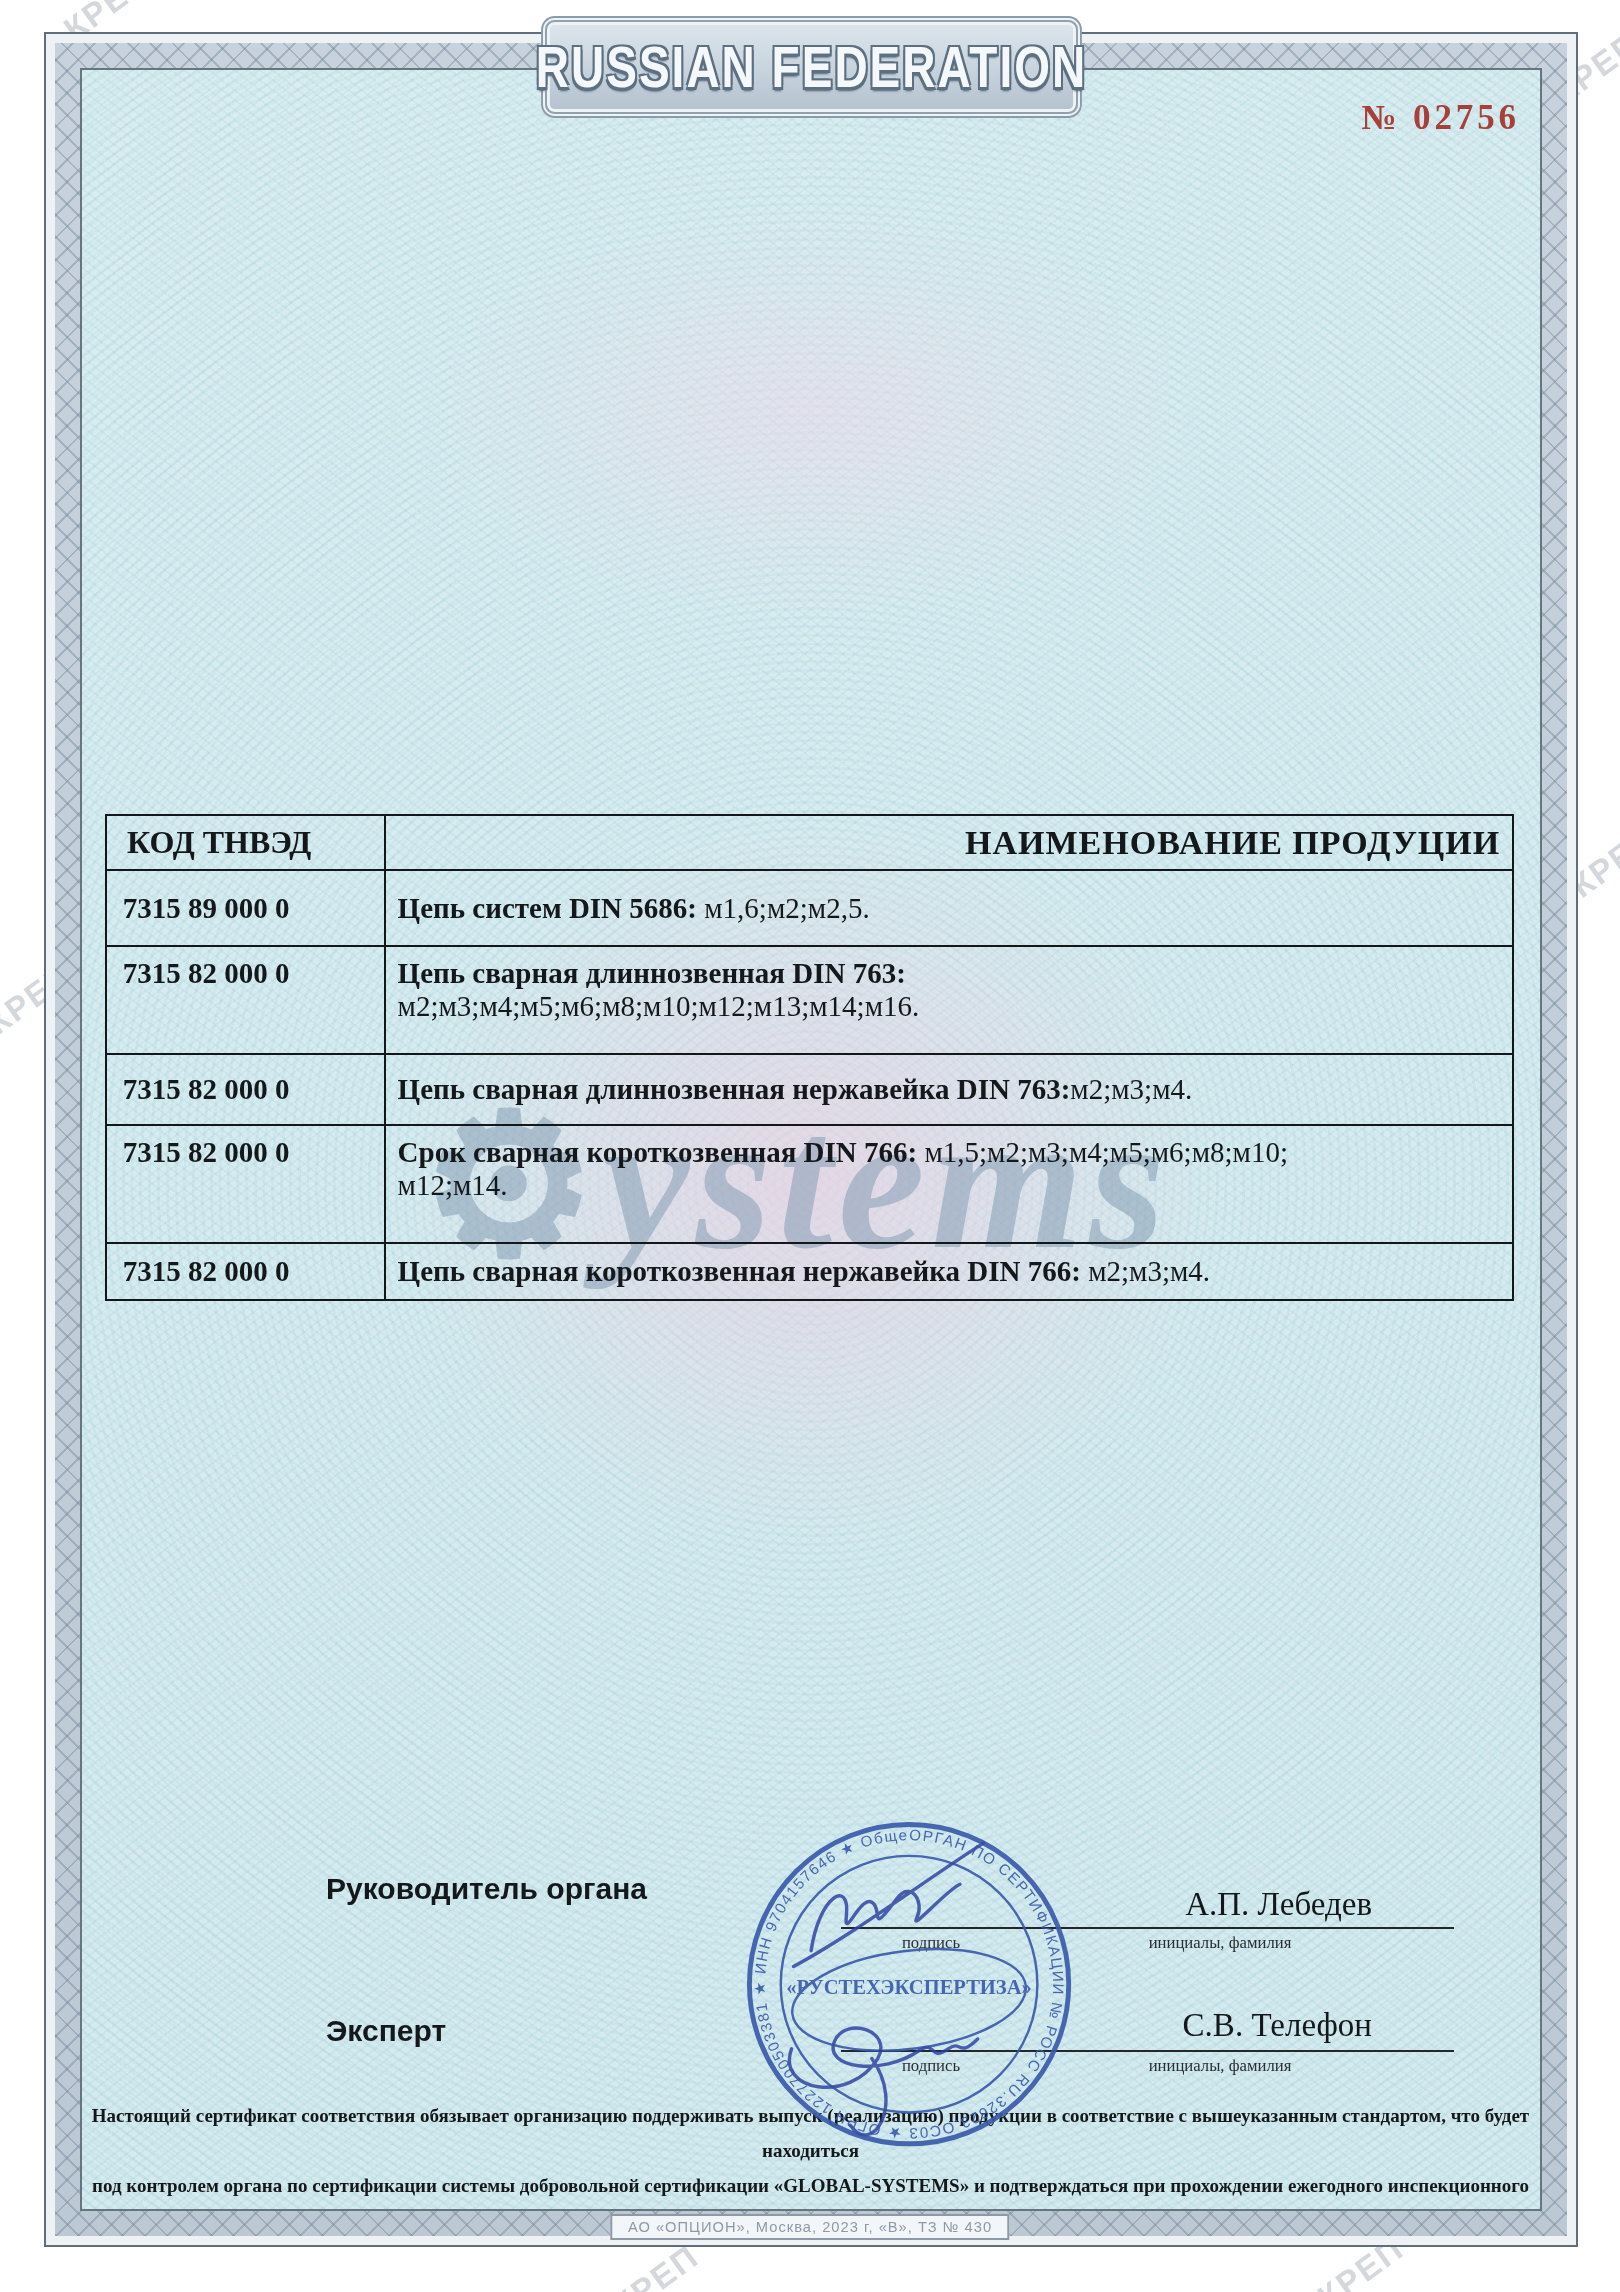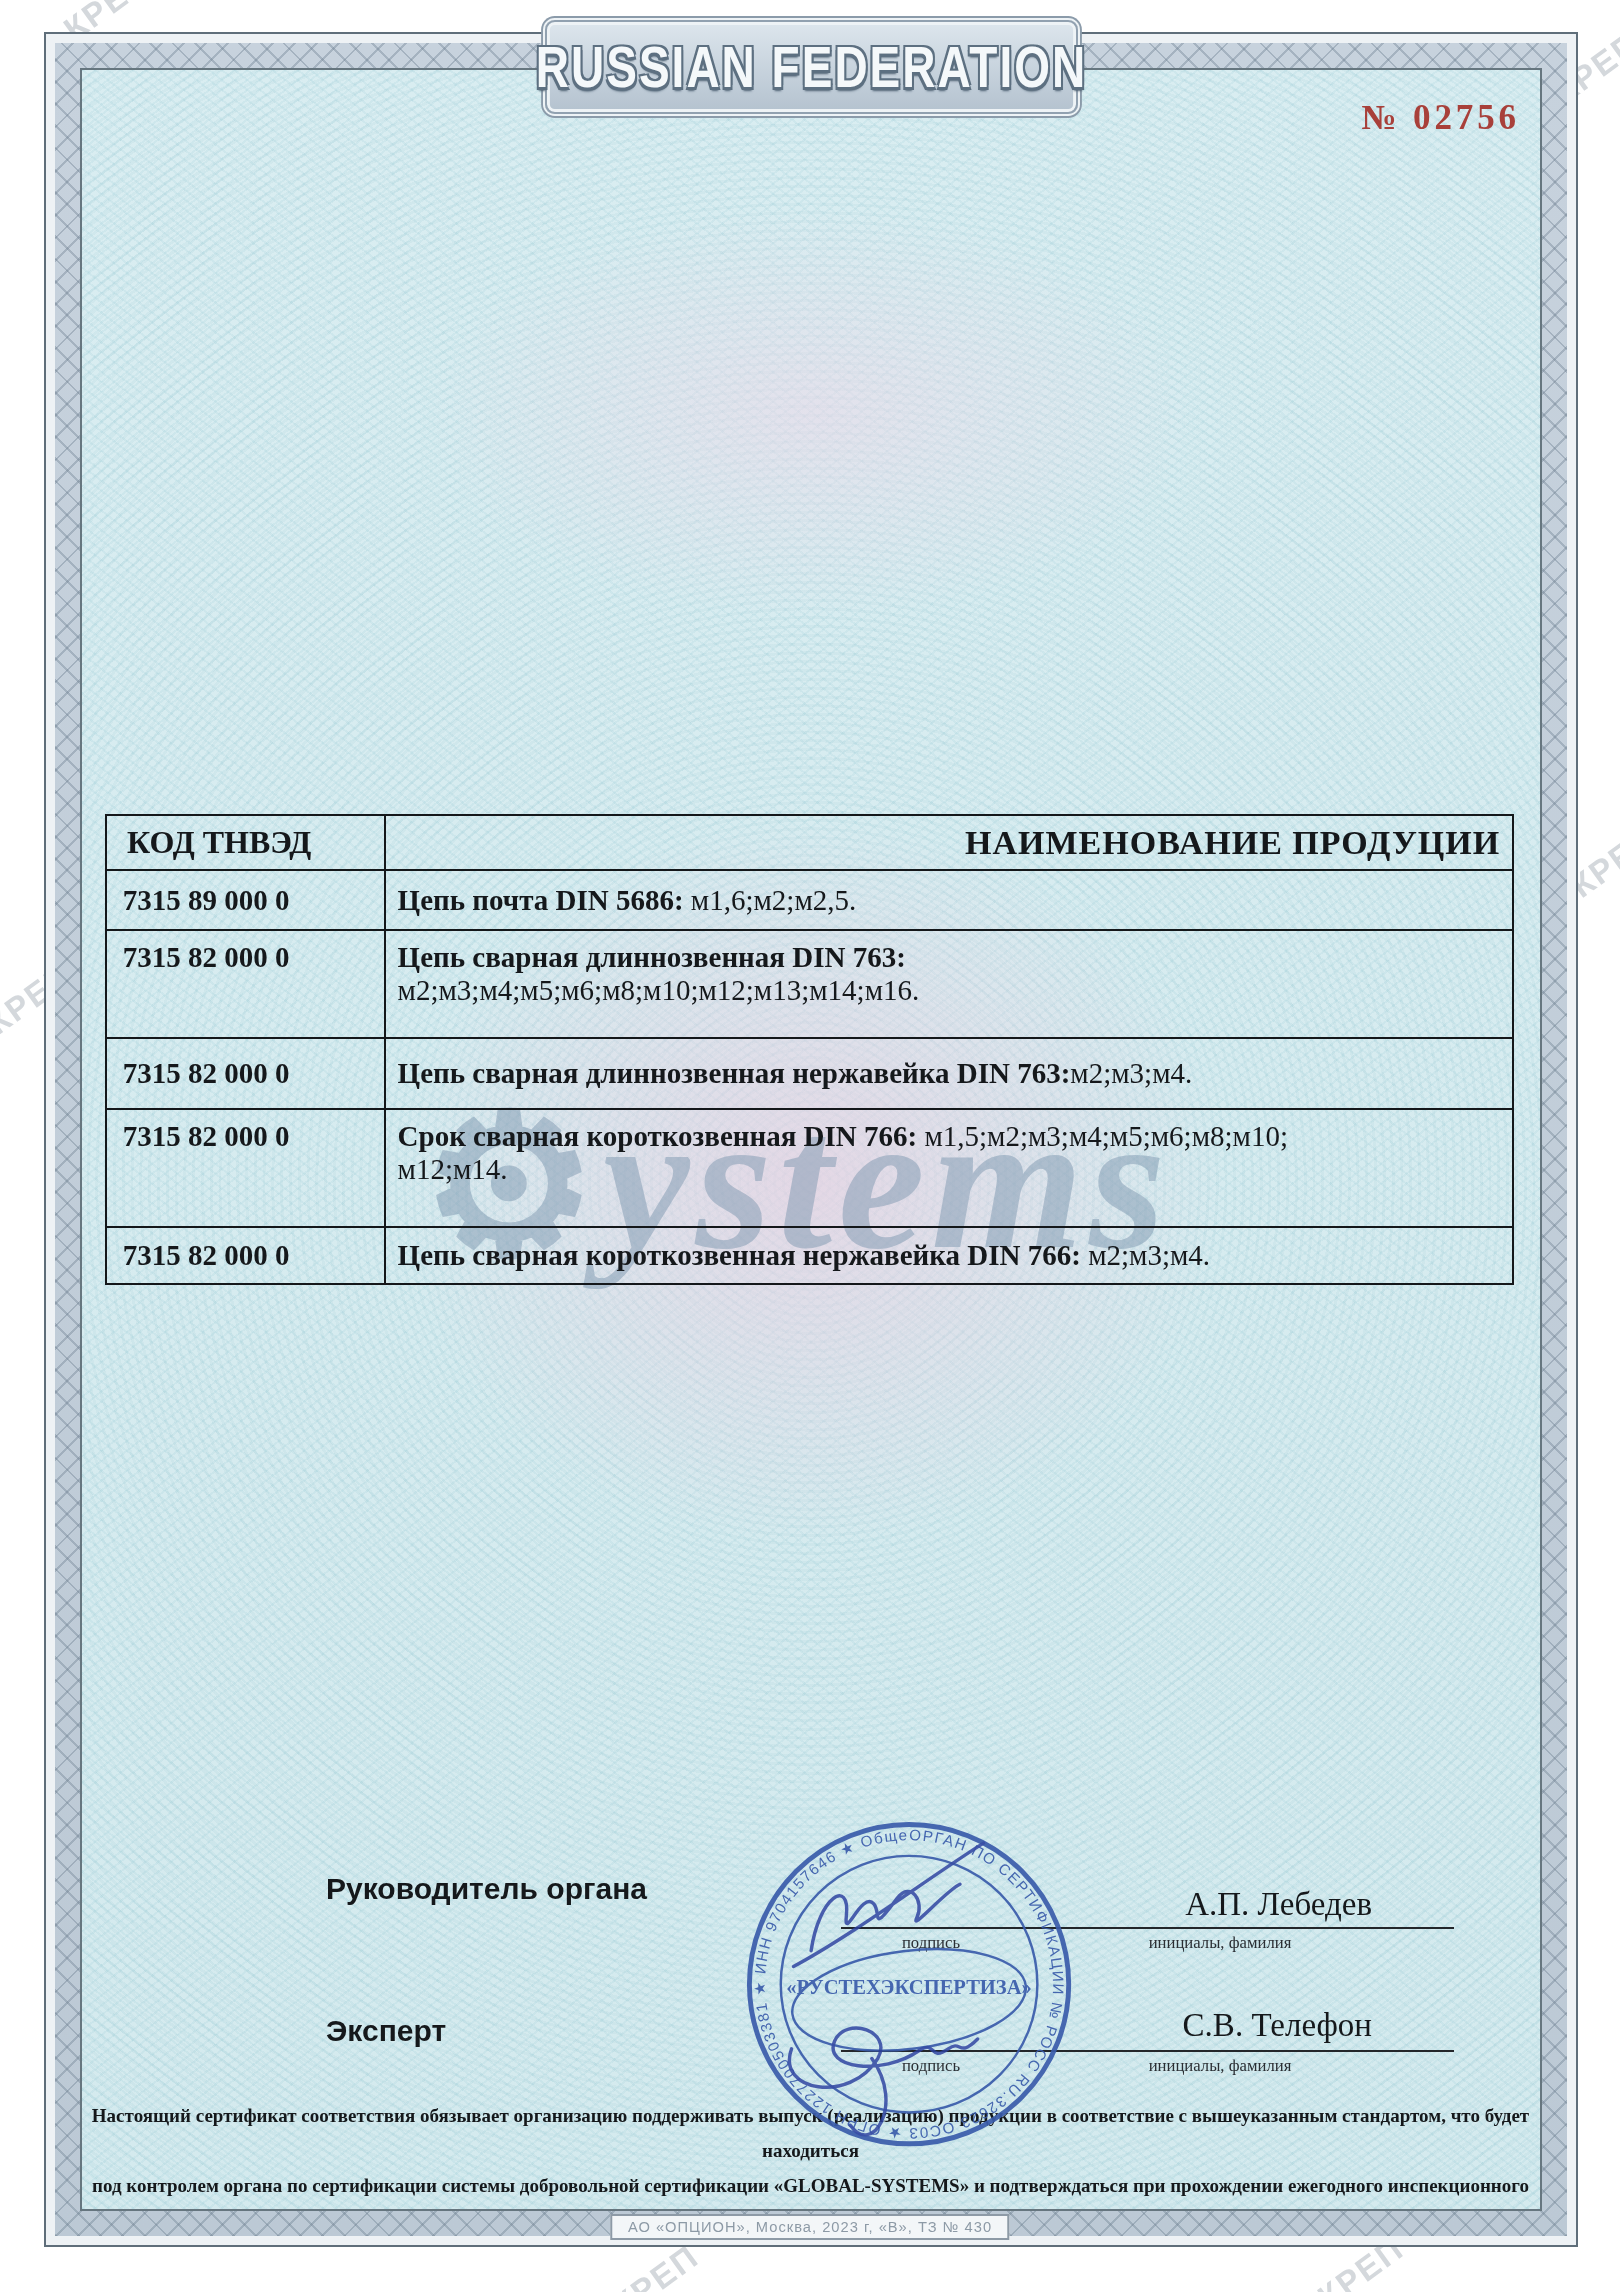--- a/index.html
+++ b/index.html
@@ -130,23 +130,23 @@
   <div class="abs ctr h-r29" style="top:721px;">электронная почта: info.rostex@yandex.ru</div>
 
   <div class="abs ctr h-list" style="top:773px;">Перечень продукции, на которую распространяется действие сертификата соответствия</div>
 
   <table class="ptable">
     <tbody>
         <tr class="hdr">
       <td class="code">КОД ТНВЭД</td>
       <td class="name">НАИМЕНОВАНИЕ ПРОДУЦИИ</td>
     </tr>
-    <tr style="height:60px;">
+    <tr style="height:76px;">
       <td class="code">7315 89 000 0</td>
-      <td><span class="bold-part">Цепь почта DIN 5686:</span><span> м1,6;м2;м2,5.</span></td>
+      <td><span class="bold-part">Цепь систем DIN 5686:</span><span> м1,6;м2;м2,5.</span></td>
     </tr>
     <tr style="height:108px;">
       <td class="code vt">7315 82 000 0</td>
       <td class="vt">
             <span class="bold-part block-line">Цепь сварная длиннозвенная DIN 763:</span>
             <span class="block-line">м2;м3;м4;м5;м6;м8;м10;м12;м13;м14;м16.</span>
           </td>
     </tr>
     <tr style="height:71px;">
       <td class="code">7315 82 000 0</td>

